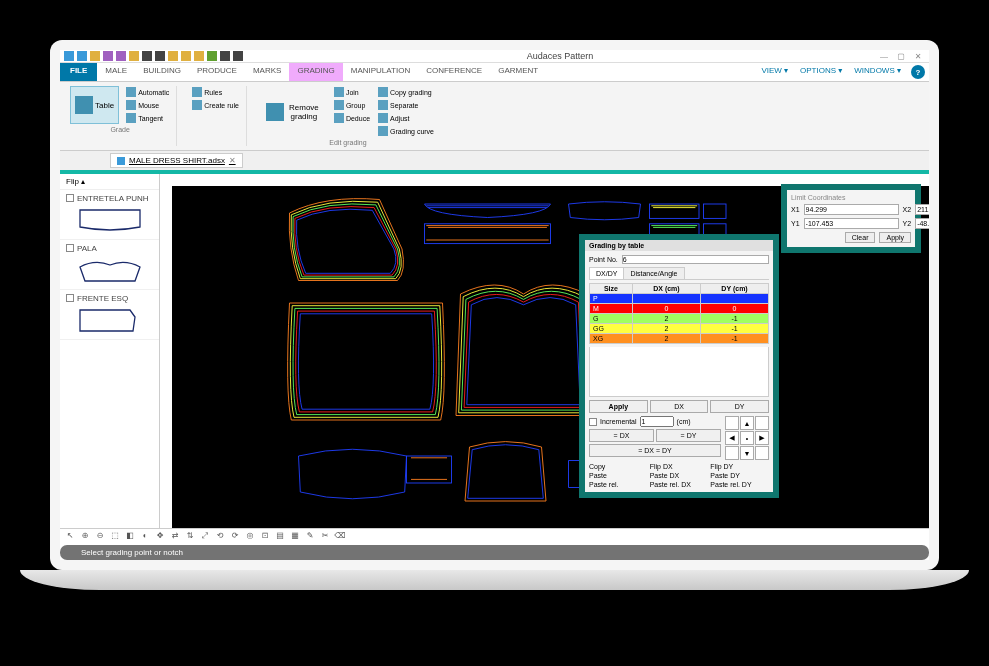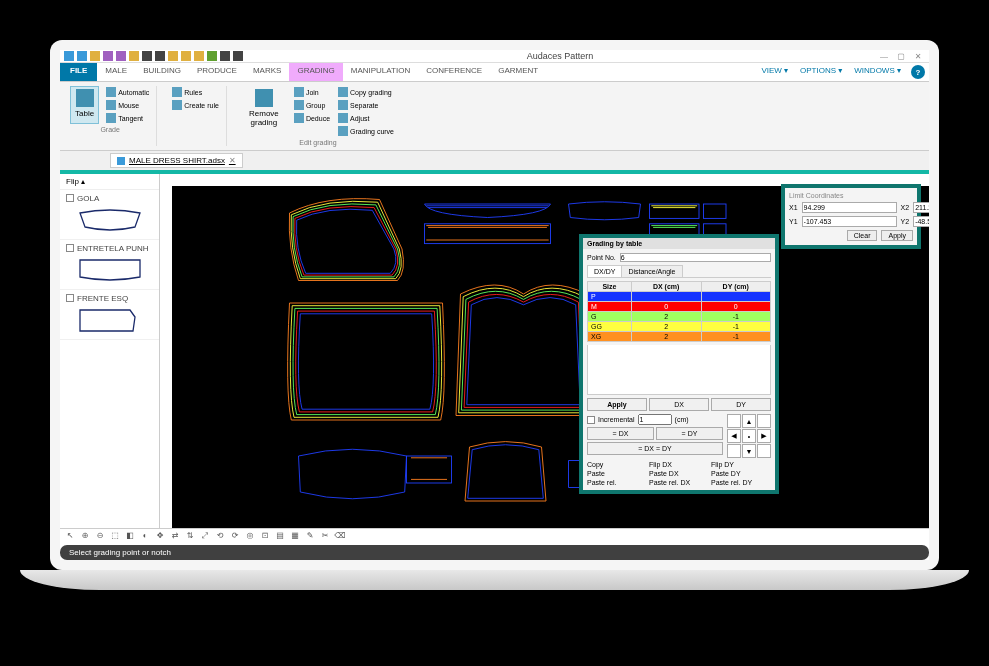--- a/index.html
+++ b/index.html
@@ -18,21 +18,21 @@
   .tab { padding: 3px 8px; color: #555; cursor: pointer; }
   .tab.file { background: #0078a8; color: #fff; font-weight: 600; padding: 3px 10px; }
   .tab.active { background: #f0abfc; }
   .spacer { flex: 1; }
   .vopt { color: #0078a8; padding: 3px 6px; }
   .helpicon { background:#0078a8;color:#fff;border-radius:50%;width:14px;height:14px;display:flex;align-items:center;justify-content:center;font-weight:bold;margin:2px 4px; }
 
   .ribbon { display: flex; background: #f4f4f4; border-bottom: 1px solid #ccc; padding: 4px; gap: 8px; }
   .rgroup { border-right: 1px solid #ddd; padding: 0 6px; display: flex; flex-direction: column; }
   .rgroup .items { display: flex; gap: 6px; }
-  .rbig { display: flex; flex-direction: column; align-items: center; gap: 2px; padding: 2px 4px; background: #cfe8f0; border: 1px solid #7fc0d8; }
+  .rbig { display: flex; flex-direction: row; align-items: center; gap: 2px; padding: 2px 4px; background: #cfe8f0; border: 1px solid #7fc0d8; }
   .rsmall { display:flex; flex-direction:column; gap:1px; font-size:7px; }
   .rsmall div { display:flex; align-items:center; gap:2px; padding:1px; }
   .ricon { width:10px;height:10px;background:#5aa0c0;display:inline-block; }
   .glabel { text-align:center; color:#777; font-size:7px; margin-top:2px; }
 
   .filetab { display:flex; background:#f0f0f0; border-bottom:4px solid #14b8a6; padding:2px 50px;text-decoration:underline; }
   .filetab .ft { background:#fff; border:1px solid #ccc; padding:2px 6px; display:flex; gap:4px; align-items:center; }
 
   .main { flex:1; display:flex; overflow:hidden; position:relative; }
   .sidepanel { width: 100px; background:#fff; border-right:1px solid #ccc; display:flex; flex-direction:column; }
@@ -40,21 +40,21 @@
   .piece { padding:4px 6px; border-bottom:1px solid #f0f0f0; }
   .piece .plabel { display:flex; gap:3px; margin-bottom:2px; color:#444; }
   .piece svg { width:70px; height:30px; display:block; margin:0 auto; }
 
   .canvasarea { flex:1; background:#000; position:relative; overflow:hidden; }
   .ruler-h { height:12px; background:#fff; position:relative; }
   .ruler-v { width:12px; background:#fff; position:absolute; left:0; top:12px; bottom:0; }
   .canvas { position:absolute; left:12px; top:12px; right:0; bottom:0; }
   .canvas svg { width:100%; height:100%; }
 
-  .floatpanel { position:absolute; background:#f4f4f4; border:4px solid #0f766e; font-size:7px;margin-left:23px; }
+  .floatpanel { position:absolute; background:#f4f4f4; border:6px solid #0f766e; font-size:7px;margin-left:23px; }
   .gradepanel { right:150px; top:60px; width:200px; }
   .coordpanel { right:8px; top:10px; width:140px; padding:4px; }
   .gphdr { background:#e0e0e0; padding:2px 4px; font-weight:600; }
   .gpbody { padding:4px; display:flex; flex-direction:column; gap:3px; }
   .gptabs { display:flex; border-bottom:1px solid #ccc; }
   .gptab { padding:2px 6px; border:1px solid #ccc; border-bottom:none; background:#fff; margin-right:-1px; }
   table.gtbl { width:100%; border-collapse:collapse; background:#fff; }
   table.gtbl th, table.gtbl td { border:1px solid #ccc; padding:1px 3px; text-align:center; }
   table.gtbl th { background:#eee; }
   .btnrow { display:flex; gap:2px; }
@@ -63,21 +63,21 @@
   .increment input { width:34px; font-size:7px; }
   .arrowpad { display:grid; grid-template-columns:repeat(3,14px); grid-template-rows:repeat(3,14px); gap:1px; }
   .arrowpad div { border:1px solid #aaa; background:#fff; display:flex; align-items:center; justify-content:center; }
   .coordrow { display:flex; align-items:center; gap:4px; margin-bottom:3px; }
   .coordrow input { flex:1; font-size:7px; border:1px solid #aaa; padding:1px; }
   .cbtns { display:flex; gap:4px; justify-content:flex-end; }
   .cbtns .pbtn { border:1px solid #aaa; background:#eee; padding:1px 6px; }
 
   .toolbar { background:#fff; border-top:1px solid #ccc; display:flex; gap:3px; padding:2px 4px; }
   .toolbar span { width:12px; height:12px; display:inline-block; color:#555; text-align:center; }
-  .status { background:#404040; color:#fff; padding:3px 9px; font-size:8px;border-radius:7px; }
+  .status { background:#737373; color:#fff; padding:3px 21px; font-size:8px;border-radius:7px; }
   .chk { display:inline-block; width:8px; height:8px; border:1px solid #888; background:#fff; }
 </style>
 </head>
 <body>
 
 <div class="laptop">
   <div class="bezel">
     <div class="screen">
 
       <div class="qat">
@@ -207,33 +207,33 @@
         </div>
       </div>
 
       <div class="main">
         <div class="sidepanel">
           <div class="sidehdr">Flip ▴</div>
           <div id="pieces">
               <div class="piece">
                 <div class="plabel">
                   <span class="chk"></span>
-                  <span>GOLA</span>
+                  <span>ENTRETELA PUNH</span>
                 </div>
                 <svg viewBox="0 0 70 30">
-                  <path d="M5 8 Q35 2 65 8 L60 22 Q35 28 10 22 Z" fill="none" stroke="#1a2a6a" stroke-width="1.3"></path>
+                  <path d="M5 5 L65 5 L65 22 Q35 28 5 22 Z" fill="none" stroke="#1a2a6a" stroke-width="1.3"></path>
                 </svg>
               </div>
               <div class="piece">
                 <div class="plabel">
                   <span class="chk"></span>
-                  <span>ENTRETELA PUNH</span>
+                  <span>PALA</span>
                 </div>
                 <svg viewBox="0 0 70 30">
-                  <path d="M5 5 L65 5 L65 22 Q35 28 5 22 Z" fill="none" stroke="#1a2a6a" stroke-width="1.3"></path>
+                  <path d="M5 12 Q20 4 35 10 Q50 4 65 12 L60 26 L10 26 Z" fill="none" stroke="#1a2a6a" stroke-width="1.3"></path>
                 </svg>
               </div>
               <div class="piece">
                 <div class="plabel">
                   <span class="chk"></span>
                   <span>FRENTE ESQ</span>
                 </div>
                 <svg viewBox="0 0 70 30">
                   <path d="M5 5 L55 5 L60 12 L58 26 L5 26 Z" fill="none" stroke="#1a2a6a" stroke-width="1.3"></path>
                 </svg>

